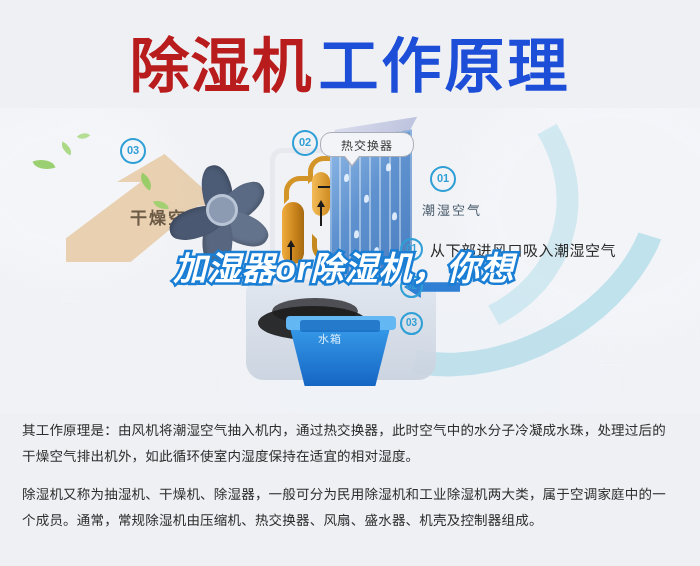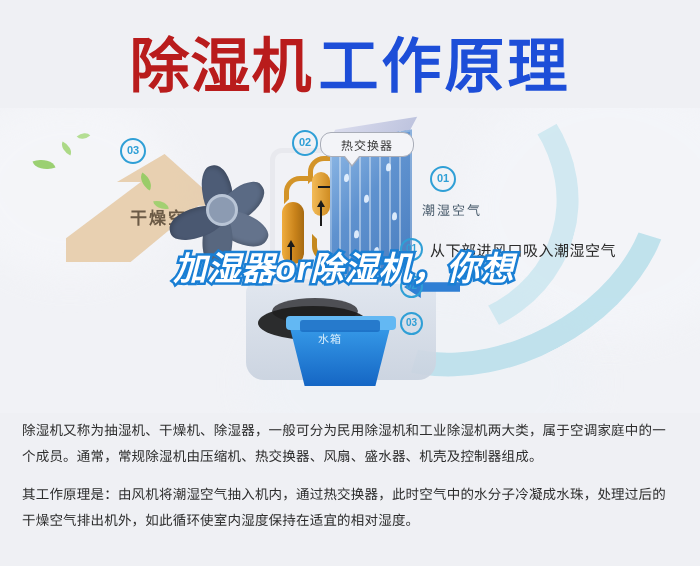--- a/index.html
+++ b/index.html
@@ -306,17 +306,17 @@
       </div>
     </div>
 
   </div>
 
   <div class="overlay">
     <div class="ov-line">加湿器or除湿机，你想</div>
   </div>
 
   <div class="body-text">
+    <p class="para">其工作原理是：由风机将潮湿空气抽入机内，通过热交换器，此时空气中的水分子冷凝成水珠，处理过后的干燥空气排出机外，如此循环使室内湿度保持在适宜的相对湿度。</p>
     <p class="para">除湿机又称为抽湿机、干燥机、除湿器，一般可分为民用除湿机和工业除湿机两大类，属于空调家庭中的一个成员。通常，常规除湿机由压缩机、热交换器、风扇、盛水器、机壳及控制器组成。</p>
-    <p class="para">其工作原理是：由风机将潮湿空气抽入机内，通过热交换器，此时空气中的水分子冷凝成水珠，处理过后的干燥空气排出机外，如此循环使室内湿度保持在适宜的相对湿度。</p>
   </div>
 
 </div>
 
 </body></html>

